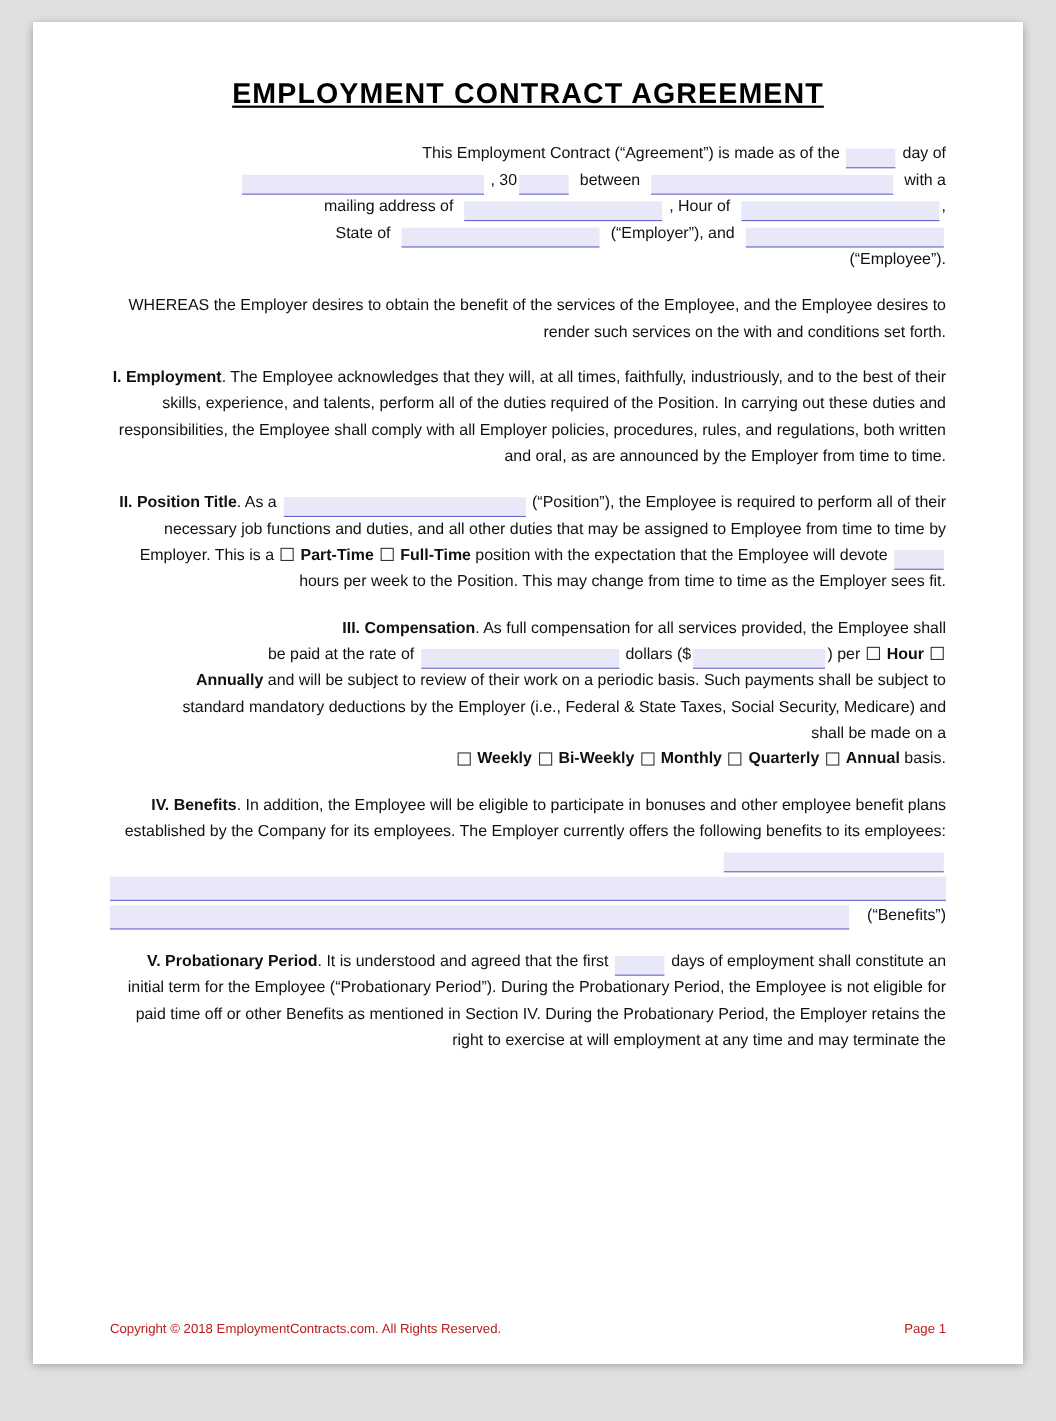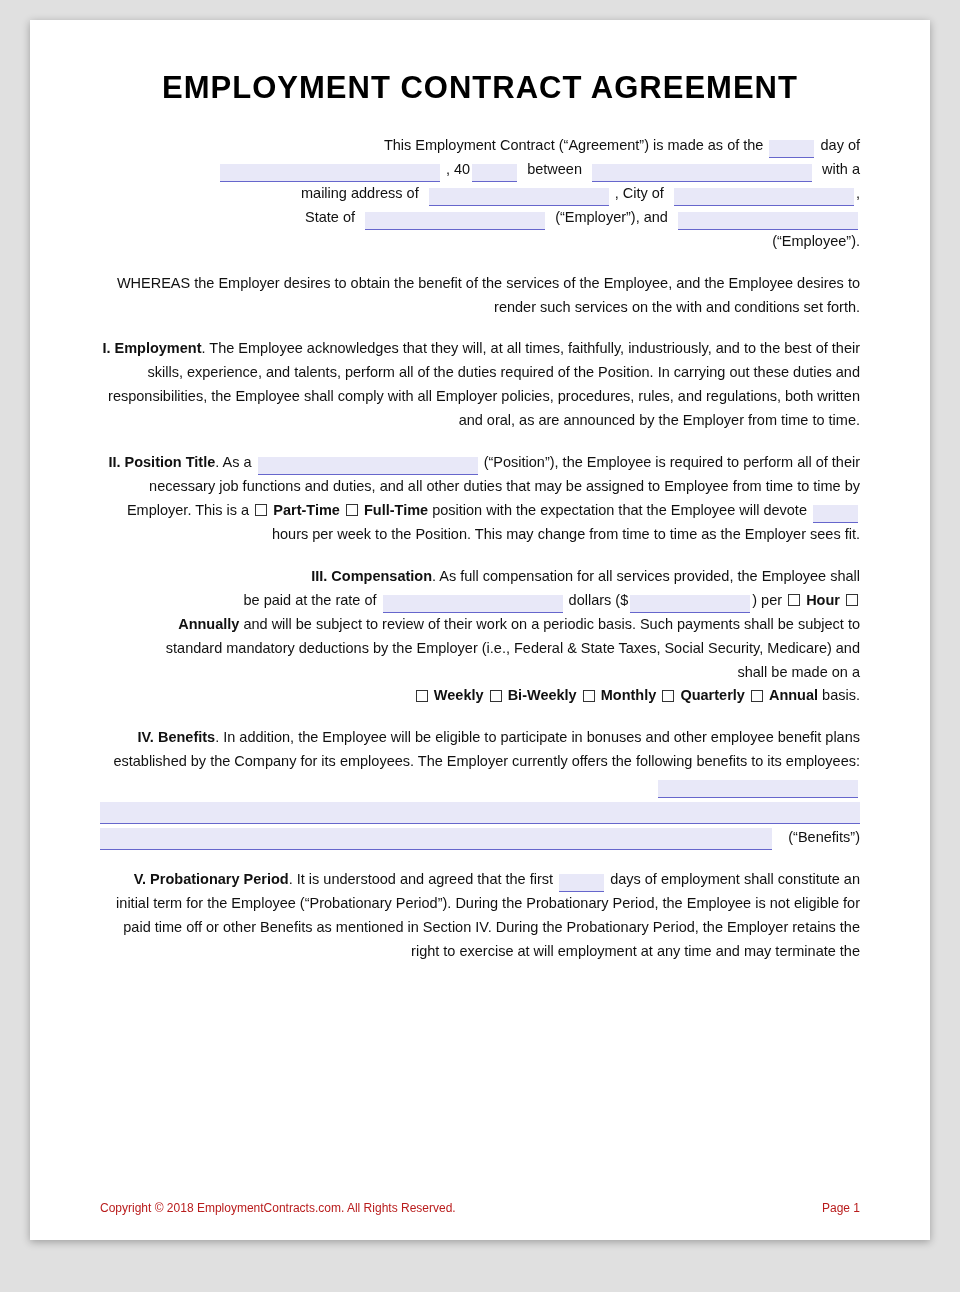--- a/index.html
+++ b/index.html
@@ -15,25 +15,26 @@
     .page {
       background: #fff;
       width: 900px;
       min-height: 1220px;
       padding: 50px 70px 40px 70px;
       box-shadow: 0 2px 8px rgba(0,0,0,0.3);
       position: relative;
     }
     .title {
       text-align: center;
-      font-size: 31px;
+      font-size: 26px;
       font-weight: 900;
       letter-spacing: 1px;
       margin-bottom: 28px;
       color: #000;
+      text-decoration: underline;
     }
     .body-text {
       font-size: 14.5px;
       line-height: 1.65;
       color: #111;
     }
     .paragraph {
       margin-bottom: 18px;
       text-align: right;
     }
@@ -89,28 +90,28 @@
 <div class="page">
 
   <div class="title">EMPLOYMENT CONTRACT AGREEMENT</div>
 
   <div class="body-text paragraph">
     <span>This Employment Contract (“Agreement”) is made as of the</span>
     <span class="inline-field field-sm"></span>
     <span>day of</span>
     <br>
     <span class="inline-field field-xl"></span>
-    <span>, 40</span><span class="inline-field field-sm"></span>
+    <span>, 30</span><span class="inline-field field-sm"></span>
     &nbsp;<span>between</span>&nbsp;
     <span class="inline-field field-xl"></span>
     &nbsp;<span>with a</span>
     <br>
     <span>mailing address of</span>&nbsp;
     <span class="inline-field field-lg"></span>
-    <span>, City of</span>&nbsp;
+    <span>, Hour of</span>&nbsp;
     <span class="inline-field field-lg"></span>,
     <br>
     <span>State of</span>&nbsp;
     <span class="inline-field field-lg"></span>&nbsp;
     <span>(“Employer”), and</span>&nbsp;
     <span class="inline-field field-lg"></span>
     <br>
     <span>(“Employee”).</span>
   </div>
 

